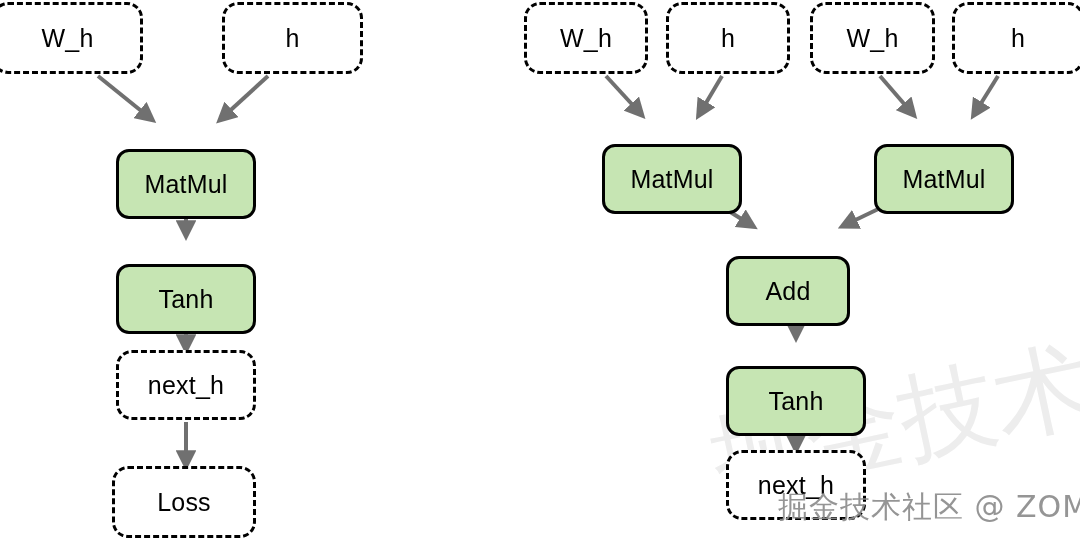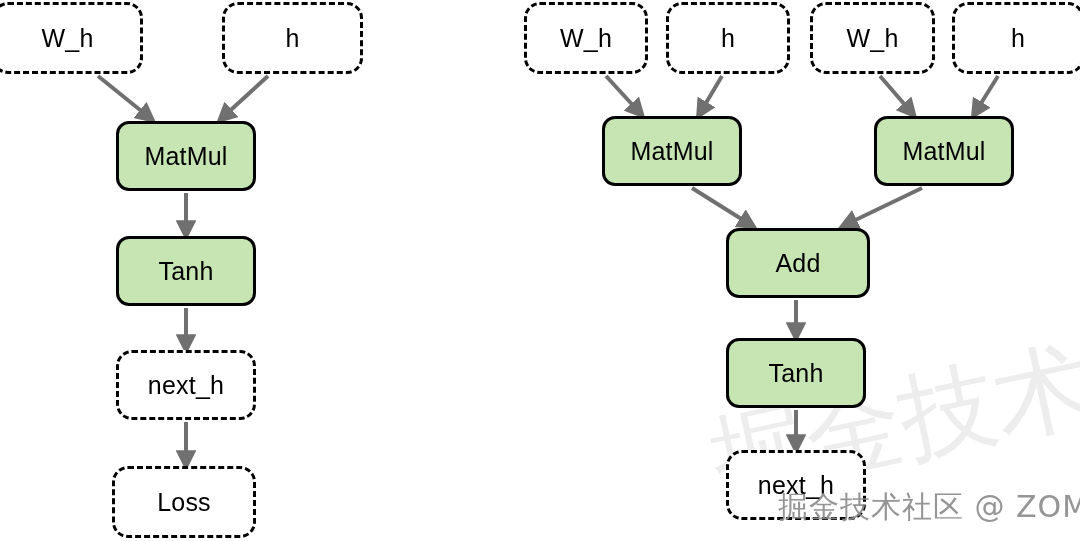--- a/index.html
+++ b/index.html
@@ -25,20 +25,21 @@
     font-size: 25px;
     line-height: 1;
     letter-spacing: 0.2px;
     white-space: nowrap;
     user-select: none;
   }
   .node.op {
     background: #c6e5b3;
     border: 3px solid #000000;
     border-radius: 13px;
+    margin-top: 28px;
   }
   .node.var {
     background: #ffffff;
     border: 3.5px dashed #000000;
     border-radius: 16px;
   }
   .edges {
     position: absolute;
     left: 0;
     top: 0;
@@ -130,21 +131,21 @@
       </div>
       <div class="node var" style="left: 952px; top: 2px; width: 132px; height: 72px;">
         <span>h</span>
       </div>
       <div class="node op" style="left: 602px; top: 116px; width: 140px; height: 70px;">
         <span>MatMul</span>
       </div>
       <div class="node op" style="left: 874px; top: 116px; width: 140px; height: 70px;">
         <span>MatMul</span>
       </div>
-      <div class="node op" style="left: 726px; top: 228px; width: 144px; height: 70px;">
+      <div class="node op" style="left: 726px; top: 228px; width: 124px; height: 70px;">
         <span>Add</span>
       </div>
       <div class="node op" style="left: 726px; top: 338px; width: 140px; height: 70px;">
         <span>Tanh</span>
       </div>
       <div class="node var" style="left: 726px; top: 450px; width: 140px; height: 70px;">
         <span>next_h</span>
       </div>
     </div>
 

